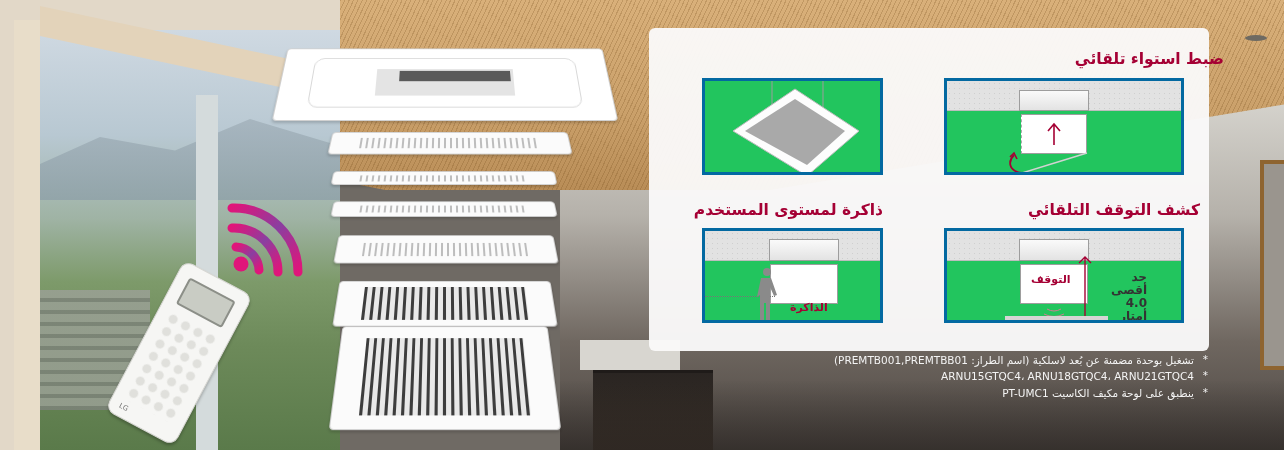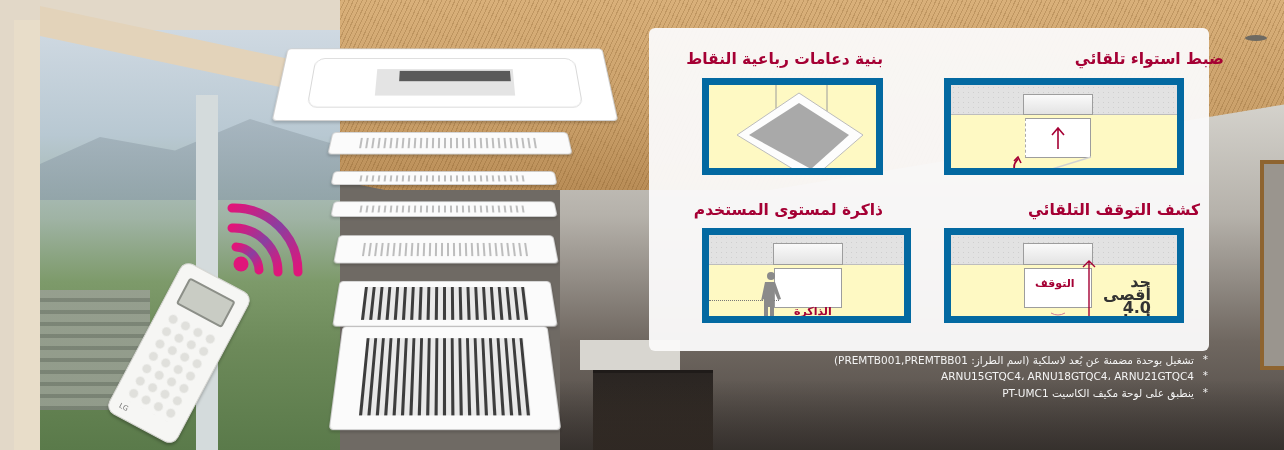--- a/index.html
+++ b/index.html
@@ -87,30 +87,30 @@
   
   .panel {
     position: absolute; left: 649px; top: 28px; width: 560px; height: 323px;
     background: rgba(250,249,249,.96); border-radius: 6px;
   }
   .feature { position: absolute; }
   .feature-title {
     position: absolute; right: 0; top: 0; white-space: nowrap;
     color: #a50034; font-size: 15.5px; font-weight: bold; direction: rtl;
   }
-  .diagram { position: absolute; background: #fef9c3; border: 7px solid #0369a1; overflow: hidden; }
+  .diagram { position: absolute; background: #22c55e; border: 3px solid #0369a1; overflow: hidden; }
   .diagram .slab {
     position: absolute; left: 0; right: 0; top: 0; height: 30px;
     background: radial-gradient(circle, #cfcfcf 0.6px, transparent 1px) 0 0/5px 5px, #e2e2e2;
     border-bottom: 1px solid #bdbdbd;
   }
   .unit-box { position: absolute; background: #fff; border: 1px solid #9d9d9d; }
   .unit-top { position: absolute; background: linear-gradient(180deg,#fafafa,#e3e3e3); border: 1px solid #9d9d9d; }
   .diag-label { position: absolute; font-weight: bold; font-size: 11px; color: #a50034; direction: rtl; white-space: nowrap; }
-  .dist-label { position: absolute; font-size: 16px; color: #333; direction: rtl; text-align: right; line-height: 13px; font-weight: bold; }
+  .dist-label { position: absolute; font-size: 12px; color: #333; direction: rtl; text-align: right; line-height: 13px; font-weight: bold; }
 
   
   .notes { position: absolute; left: 700px; top: 352px; width: 506px; direction: rtl; color: #f4f4f4; font-size: 10.5px; line-height: 16.3px; text-align: right; }
   .note { position: relative; padding-right: 8px; }
   .note .star { position: absolute; right: -2px; top: -1px; }
   .note .cont { display: block; padding-right: 4px; }
 </style>
 </head>
 <body>
 
@@ -190,21 +190,20 @@
       </svg>
       <svg style="position:absolute;left:55px;top:62px;" width="90" height="34" viewBox="0 0 90 34">
         <path d="M20 30 C6 28 6 18 12 12" fill="none" stroke="#a50034" stroke-width="1.8"></path>
         <path d="M8 14 L12 10 L15 16" fill="none" stroke="#a50034" stroke-width="1.6"></path>
         <path d="M20 30 L85 10" fill="none" stroke="#d2d2d2" stroke-width="1.5"></path>
       </svg>
     </div>
   </div>
 
   <div class="feature" style="left:53px;top:22px;width:181px;height:150px;">
-    <div class="feature-title">بنية دعامات رباعية النقاط</div>
     <div class="diagram" style="left:0;top:28px;width:181px;height:97px;">
       <svg width="181" height="97" viewBox="0 0 181 97">
         <line x1="67" y1="0" x2="67" y2="28" stroke="#9c9c9c"></line>
         <line x1="118" y1="0" x2="118" y2="80" stroke="#9c9c9c"></line>
         <polygon points="90,8 154,50 102,95 28,50" fill="#fdfdfd" stroke="#bcbcbc"></polygon>
         <polygon points="90,18 140,50 102,84 40,50" fill="#a9a9a9"></polygon>
       </svg>
     </div>
   </div>
 
@@ -224,21 +223,21 @@
       </svg>
       <svg style="position:absolute;left:92px;top:75px;" width="30" height="16" viewBox="0 0 30 16">
         <path d="M8 3 Q15 7 22 3 M5 8 Q15 13 25 8 M2 12 Q15 18 28 12" fill="none" stroke="#d27a94" stroke-width="1"></path>
       </svg>
       <div style="position:absolute;left:58px;top:85px;width:103px;height:10px;background:#d5d5d5;"></div>
     </div>
   </div>
 
   <div class="feature" style="left:53px;top:173px;width:181px;height:150px;">
     <div class="feature-title">ذاكرة لمستوى المستخدم</div>
-    <div class="diagram" style="left:0;top:27px;width:209px;height:95px;">
+    <div class="diagram" style="left:0;top:27px;width:181px;height:95px;">
       <div class="slab"></div>
       <div class="unit-top" style="left:64px;top:8px;width:70px;height:22px;"></div>
       <div class="unit-box" style="left:65px;top:33px;width:68px;height:40px;"></div>
       <div style="position:absolute;left:0;top:65px;width:70px;border-top:1px dotted #777;"></div>
       <svg style="position:absolute;left:50px;top:36px;" width="24" height="58" viewBox="0 0 24 58">
         <circle cx="12" cy="5" r="4" fill="#8a8a8a"></circle>
         <path d="M6 11 L16 11 L22 28 L19 29 L15 20 L15 56 L11 56 L11 36 L9 36 L9 56 L5 56 L5 28 L2 30 Z" fill="#8a8a8a"></path>
       </svg>
       <div class="diag-label" style="left:85px;top:70px;">الذاكرة</div>
     </div>

